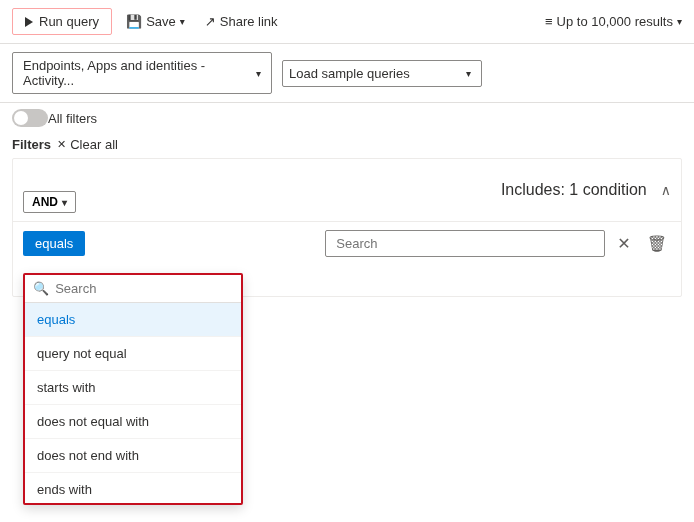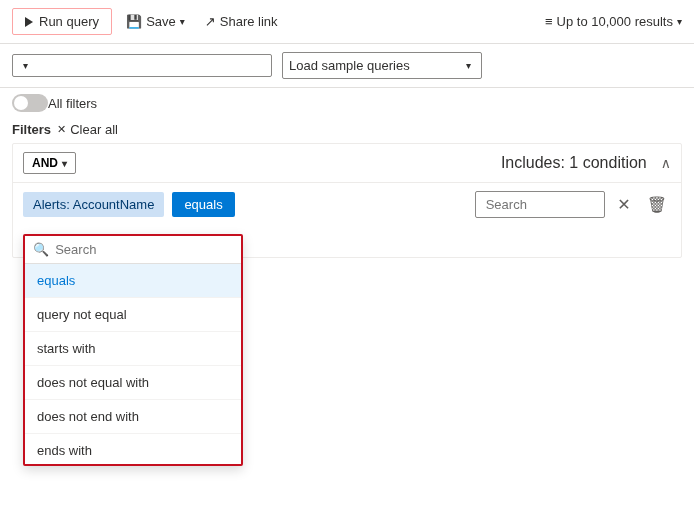--- a/index.html
+++ b/index.html
@@ -155,20 +155,21 @@
       display: flex;
       align-items: center;
       gap: 4px;
       background: #fff;
       border: 1px solid #8a8886;
       border-radius: 2px;
       padding: 3px 8px;
       cursor: pointer;
       font-size: 12px;
       font-weight: 600;
+      margin-top: 24px;
     }
     .includes-text {
       font-size: 16px;
       color: #323130;
     }
     .collapse-icon {
       cursor: pointer;
       color: #605e5c;
       font-size: 14px;
       margin-left: 8px;
@@ -325,20 +326,21 @@
   </button>
   <div class="toolbar-right">
     <span>≡</span>
     <span>Up to 10,000 results</span>
     <span class="chevron-down">▾</span>
   </div>
 </div>
 
 <div class="dropdowns-row">
   <div class="dropdown-select wide">
+    <span>Endpoints, Apps and identities - Activity...</span>
     <span class="chevron-down">▾</span>
   </div>
   <div class="dropdown-select medium">
     <span>Load sample queries</span>
     <span class="chevron-down">▾</span>
   </div>
 </div>
 
 <div class="all-filters-row">
   <div class="toggle"></div>
@@ -360,23 +362,20 @@
       <span class="chevron-down">▾</span>
     </button>
     <div style="display:flex; align-items:center; gap:6px;">
       <span class="includes-text">Includes: 1 condition</span>
       <span class="collapse-icon">∧</span>
     </div>
   </div>
 
   <div class="filter-row">
     <div class="filter-row-inner">
-      <div class="filter-field">
-        <span>Alerts: AccountName</span>
-      </div>
       <button class="operator-btn">
         <span>equals</span>
       </button>
 
       <div class="dropdown-overlay">
         <div class="dropdown-search-box">
           <span class="search-icon-small">🔍</span>
           <input class="dropdown-search-input" type="text" placeholder="Search" style="">
         </div>
         <div class="dropdown-list">

